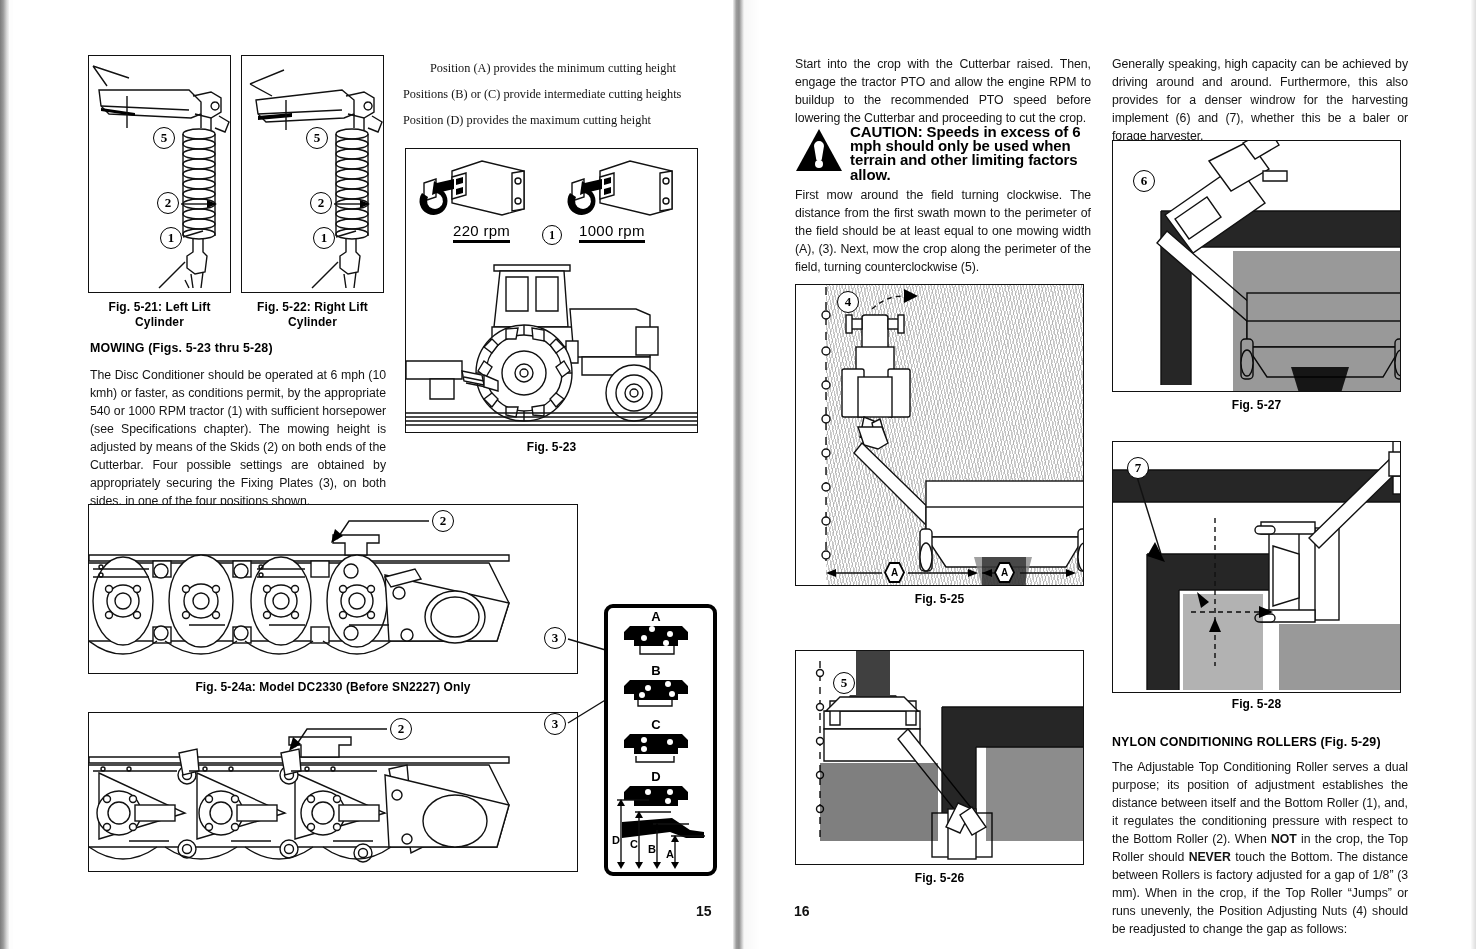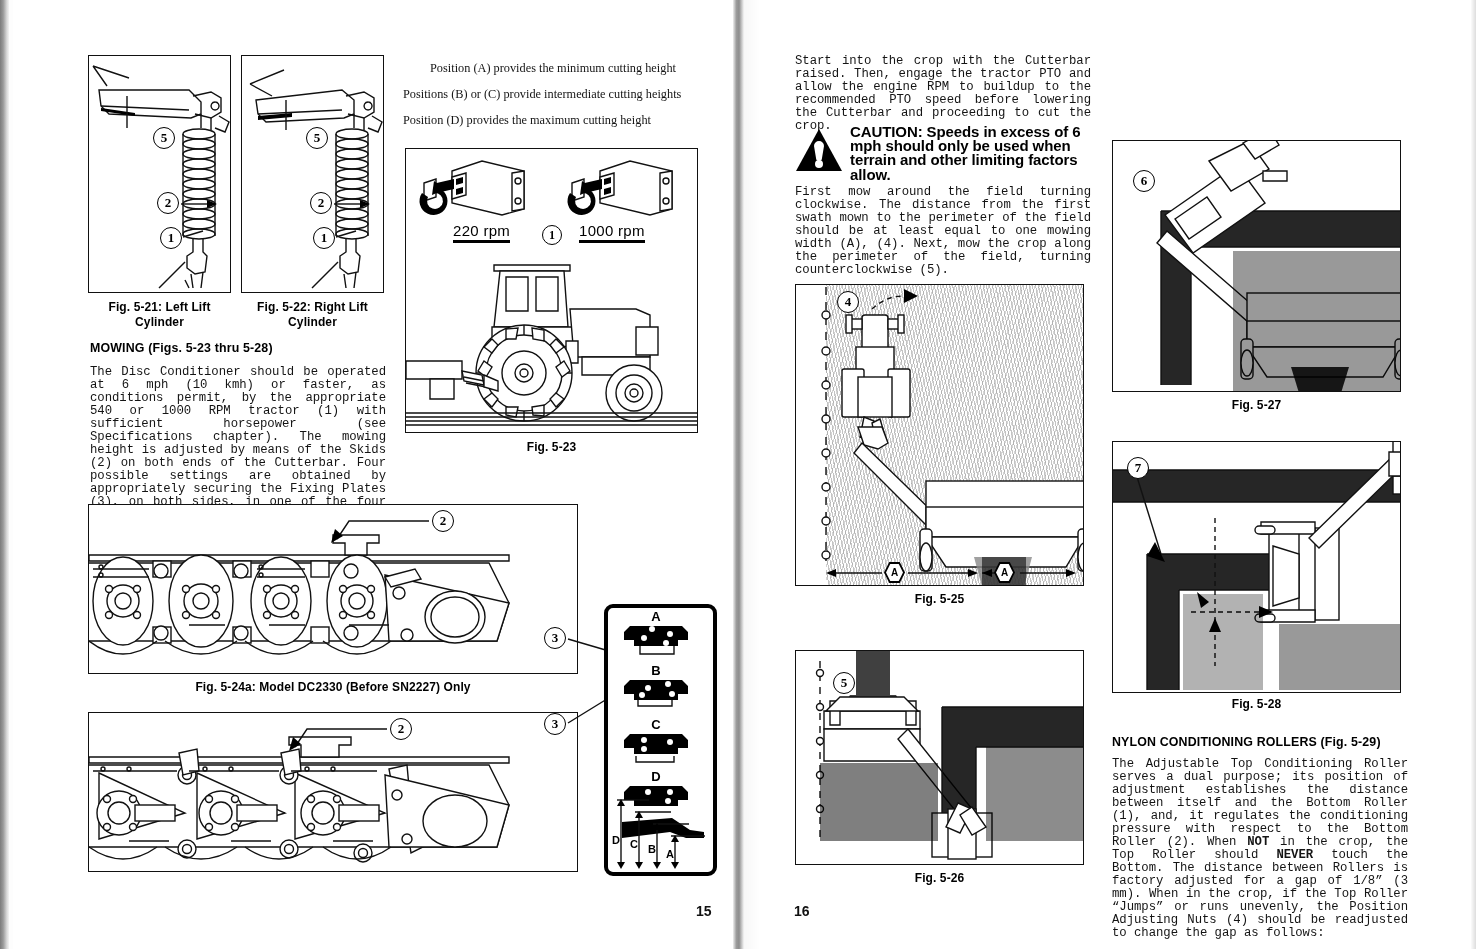--- a/index.html
+++ b/index.html
@@ -44,22 +44,22 @@
     position:absolute; background:#fbfbfb; border-radius:50%;
   }
 
   .page { position:absolute; top:0; height:949px; background:#ffffff; }
   #page-left  { left:13px;  width:720px; }
   #page-right { left:760px; width:711px; }
 
   
   .body-text {
     position:absolute;
-    font-family:Liberation Mono, monospace;
-    font-size:12.3px; line-height:13px;
+    font-family:Liberation Sans, sans-serif;
+    font-size:12.3px; line-height:18px;
     text-align:justify; color:#141414;
     letter-spacing:-0.05px;
   }
   .section-head {
     position:absolute;
     font-family:"Liberation Sans", sans-serif;
     font-weight:bold; font-size:12.4px; letter-spacing:0.15px; color:#000;
   }
   .fig-caption {
     position:absolute; text-align:center;
@@ -615,21 +615,21 @@
 
   <div class="caution-wrap" style="left:35px;top:125px;width:296px;">
     <svg width="48" height="46" style="position:absolute;left:0;top:2px;">
       <path class="blk" d="M24 2 L47 44 L1 44 Z"></path>
       <path d="M24 14 a5 5 0 0 1 5 5 l-2 12 a3 3 0 0 1 -6 0 l-2 -12 a5 5 0 0 1 5 -5 Z" fill="#fff"></path>
       <circle cx="24" cy="37" r="4" fill="#fff"></circle>
     </svg>
     <div class="caution-text" style="left:55px;top:0;width:241px;">CAUTION: Speeds in excess of 6 mph should only be used when terrain and other limiting factors allow.</div>
   </div>
 
-  <div class="body-text" style="left:35px;top:186px;width:296px;">First mow around the field turning clockwise. The distance from the first swath mown to the perimeter of the field should be at least equal to one mowing width (A), (4). Next, mow the crop along the perimeter of the field, turning counterclockwise (5).</div>
+  <div class="body-text" style="left:35px;top:186px;width:296px;">First mow around the field turning clockwise. The distance from the first swath mown to the perimeter of the field should be at least equal to one mowing width (A), (3). Next, mow the crop along the perimeter of the field, turning counterclockwise (5).</div>
 
   <div class="fig-box" style="left:35px;top:284px;width:289px;height:302px;">
     <div class="crop-field" style="position:absolute;left:30px;top:0;width:259px;height:302px;opacity:.42;"></div>
     <div class="speckle" style="position:absolute;left:30px;top:0;width:259px;height:302px;opacity:.5;"></div>
     <svg width="289" height="302" viewBox="0 0 289 302" style="position:absolute;left:0;top:0;">
 
       <path stroke="#111" stroke-width="1.4" fill="none" stroke-dasharray="8 7" d="M30 2 L30 276"></path>
       <g class="ln2">
         <circle cx="30" cy="30" r="4"></circle>
           <circle cx="30" cy="66" r="4"></circle>
@@ -739,20 +739,21 @@
 
       <rect class="speckle" x="24" y="112" width="118" height="78" opacity=".5"></rect>
       <rect class="speckle" x="190" y="96" width="99" height="94" opacity=".45"></rect>
     </svg>
   </div>
   <div class="callout sz22" style="left:73px;top:672px;">
       <span>5</span>
     </div>
   <div class="fig-caption" style="left:35px;top:871px;width:289px;">Fig. 5-26</div>
 
+  <div class="body-text" style="left:352px;top:55px;width:296px;">Generally speaking, high capacity can be achieved by driving around and around. Furthermore, this also provides for a denser windrow for the harvesting implement (6) and (7), whether this be a baler or forage harvester.</div>
 
   <div class="fig-box" style="left:352px;top:140px;width:289px;height:252px;">
     <svg width="289" height="252" viewBox="0 0 289 252" style="position:absolute;left:0;top:0;">
 
       <path class="crop-field" d="M48 70 L289 70 L289 106 L78 106 L78 244 L48 244 Z" opacity=".85"></path>
       <path class="ln" d="M48 70 L289 70 M48 244 L48 70 M78 106 L289 106 M78 106 L78 244"></path>
 
       <g class="ln2">
         <path d="M52 74 L124 24 L152 62 L80 112 Z"></path>
         <path d="M96 20 L136 0 L156 28 L118 50 Z"></path>

